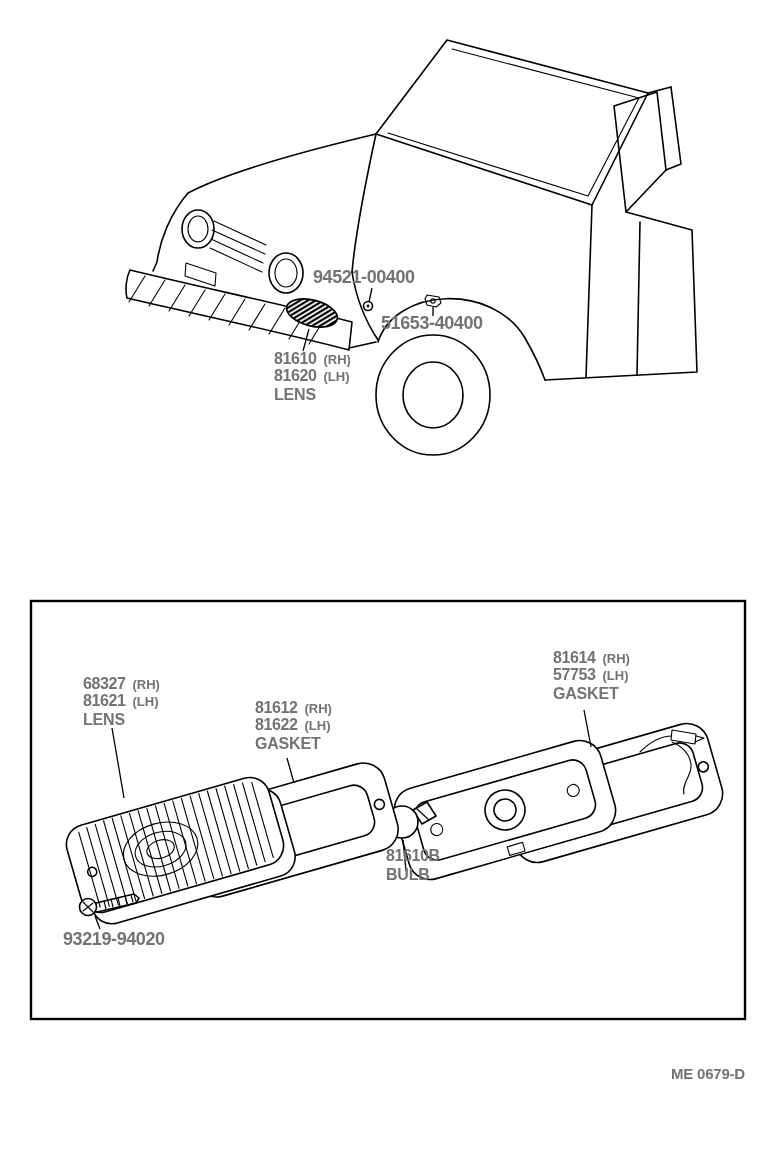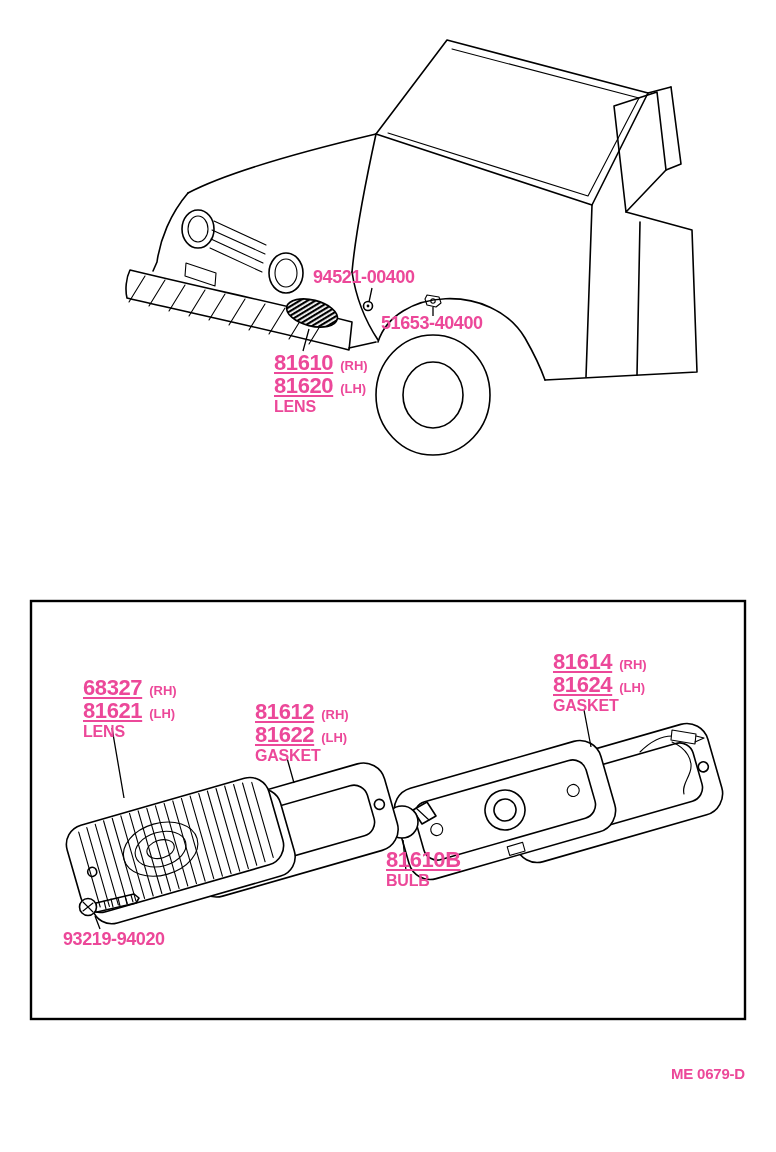--- a/index.html
+++ b/index.html
@@ -1,29 +1,29 @@
 <!DOCTYPE html>
 <html><head>
 <meta charset="utf-8">
 <style>
   * { margin:0; padding:0; box-sizing:border-box; }
   html,body { background:#fff; }
   .page {
     position:relative; width:776px; height:1152px; background:#fff;
-    font-family:"Liberation Sans", sans-serif; overflow:hidden; color:#ec4899;
+    font-family:"Liberation Sans", sans-serif; overflow:hidden; color:#737373;
   }
   svg.art { position:absolute; left:0; top:0; }
   .ln  { fill:none; stroke:#000; stroke-width:1.6; stroke-linecap:round; stroke-linejoin:round; }
   .lnw { fill:#fff; stroke:#000; stroke-width:1.6; stroke-linejoin:round; }
   .thin{ stroke-width:1.1; }
   .ldr { fill:none; stroke:#000; stroke-width:1.3; }
 
   .part-label { position:absolute; font-weight:700; line-height:1.05; white-space:nowrap; }
   .part-label .row { display:flex; align-items:baseline; gap:7px; }
-  .pn    { font-size:22px; letter-spacing:-0.4px;text-decoration:underline; }
+  .pn    { font-size:16px; letter-spacing:-0.4px; }
   .pn-sm { font-size:18px; letter-spacing:-0.4px; }
   .side  { font-size:13px; }
   .name  { font-size:16px; margin-top:2px; letter-spacing:-0.2px; }
   .code  { position:absolute; font-weight:700; font-size:15px; letter-spacing:-0.2px; }
 </style>
 </head>
 <body>
 
 <div class="page">
 
@@ -189,21 +189,21 @@
     </div>
     <div class="name">GASKET</div>
   </div>
 
   <div class="part-label" style="left:553px; top:650px;">
     <div class="row">
       <span class="pn">81614</span>
       <span class="side">(RH)</span>
     </div>
     <div class="row">
-      <span class="pn">81624</span>
+      <span class="pn">57753</span>
       <span class="side">(LH)</span>
     </div>
     <div class="name">GASKET</div>
   </div>
 
   <div class="part-label" style="left:386px; top:848px;">
     <div class="row">
       <span class="pn">81610B</span>
     </div>
     <div class="name">BULB</div>

